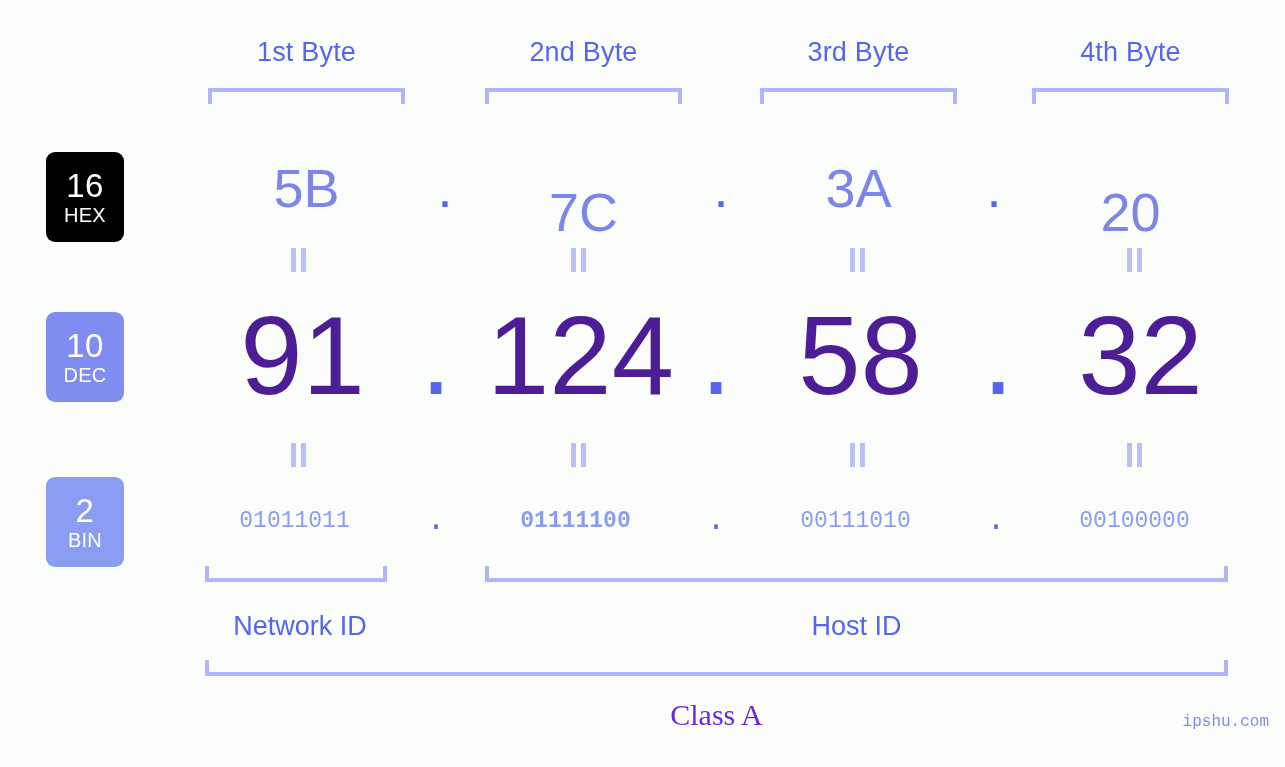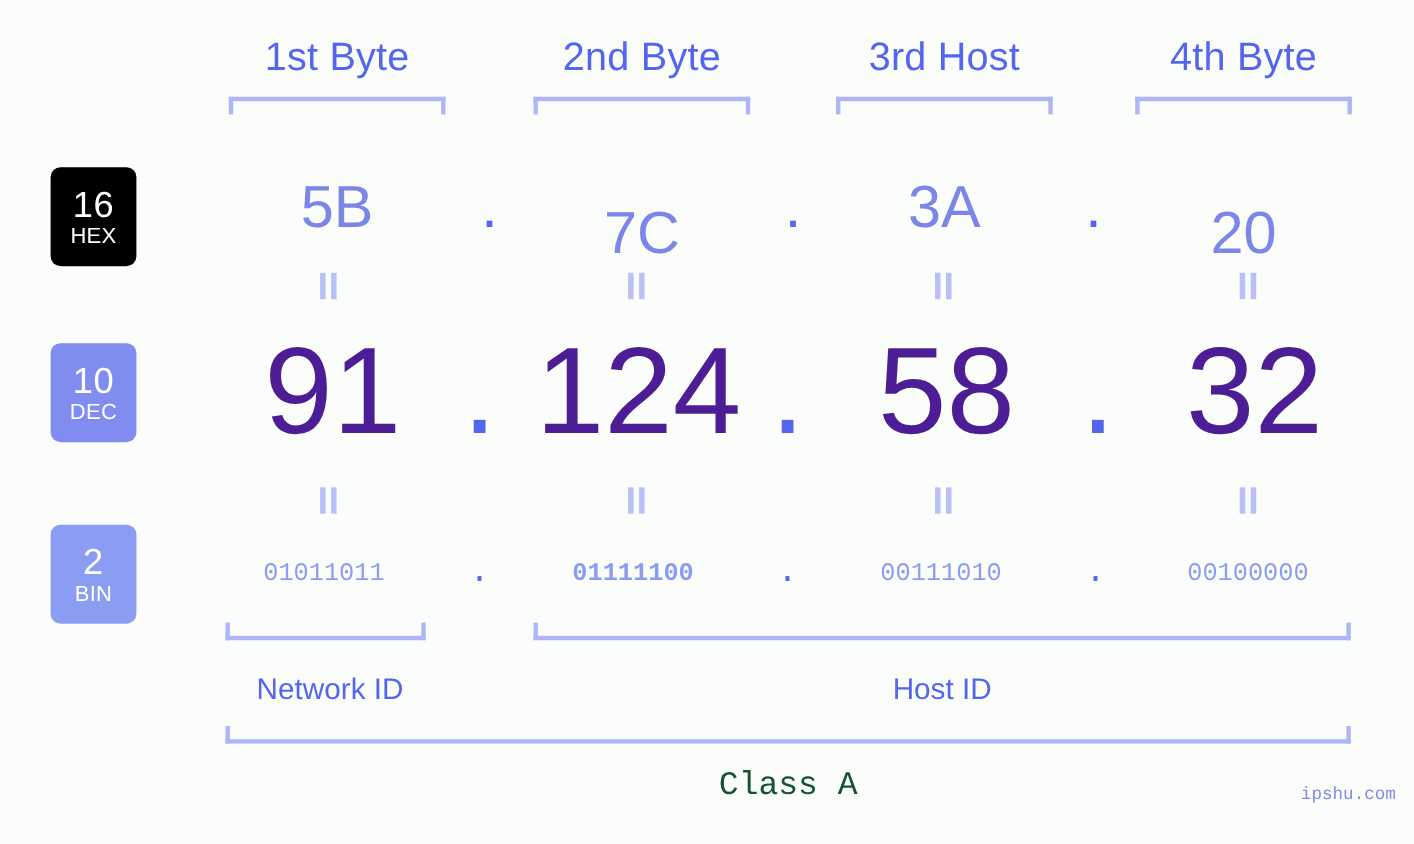--- a/index.html
+++ b/index.html
@@ -20,21 +20,21 @@
     position: relative;
     width: 1285px;
     height: 767px;
   }
 
   
   .byte-label {
     position: absolute;
     text-align: center;
     color: #5566ee;
-    font-size: 36px;
+    font-size: 27px;
     font-family: "Liberation Sans", sans-serif;
     letter-spacing: 0.2px;
     white-space: nowrap;
     top: 36px;
     line-height: 32px;
   }
 
   
   .bracket {
     position: absolute;
@@ -160,25 +160,25 @@
     text-align: center;
     color: #5566ee;
     font-size: 27px;
     line-height: 32px;
     white-space: nowrap;
     font-family: "Liberation Sans", sans-serif;
   }
   .class-label {
     position: absolute;
     text-align: center;
-    color: #14532d;
+    color: #6d28d9;
     font-size: 30px;
     line-height: 36px;
     white-space: nowrap;
-    font-family: Liberation Mono, monospace;
+    font-family: Liberation Serif, serif;
   }
 
   
   #watermark {
     position: absolute;
     right: 16px;
     top: 713px;
     color: #7b86e8;
     font-size: 16px;
     font-family: "Liberation Mono", monospace;
@@ -186,21 +186,21 @@
     opacity: 0.95;
   }
 </style>
 </head>
 <body>
 
 <div id="stage">
 
   <div class="byte-label" style="left:208px;width:197px;">1st Byte</div>
   <div class="byte-label" style="left:485px;width:197px;">2nd Byte</div>
-  <div class="byte-label" style="left:760px;width:197px;">3rd Host</div>
+  <div class="byte-label" style="left:760px;width:197px;">3rd Byte</div>
   <div class="byte-label" style="left:1032px;width:197px;">4th Byte</div>
 
   <div class="bracket" style="left:208px;width:197px;top:88px;"></div>
   <div class="bracket" style="left:485px;width:197px;top:88px;"></div>
   <div class="bracket" style="left:760px;width:197px;top:88px;"></div>
   <div class="bracket" style="left:1032px;width:197px;top:88px;"></div>
 
   <div class="badge" id="badge-hex">
     <span class="badge-num">16</span>
     <span class="badge-sys">HEX</span>

